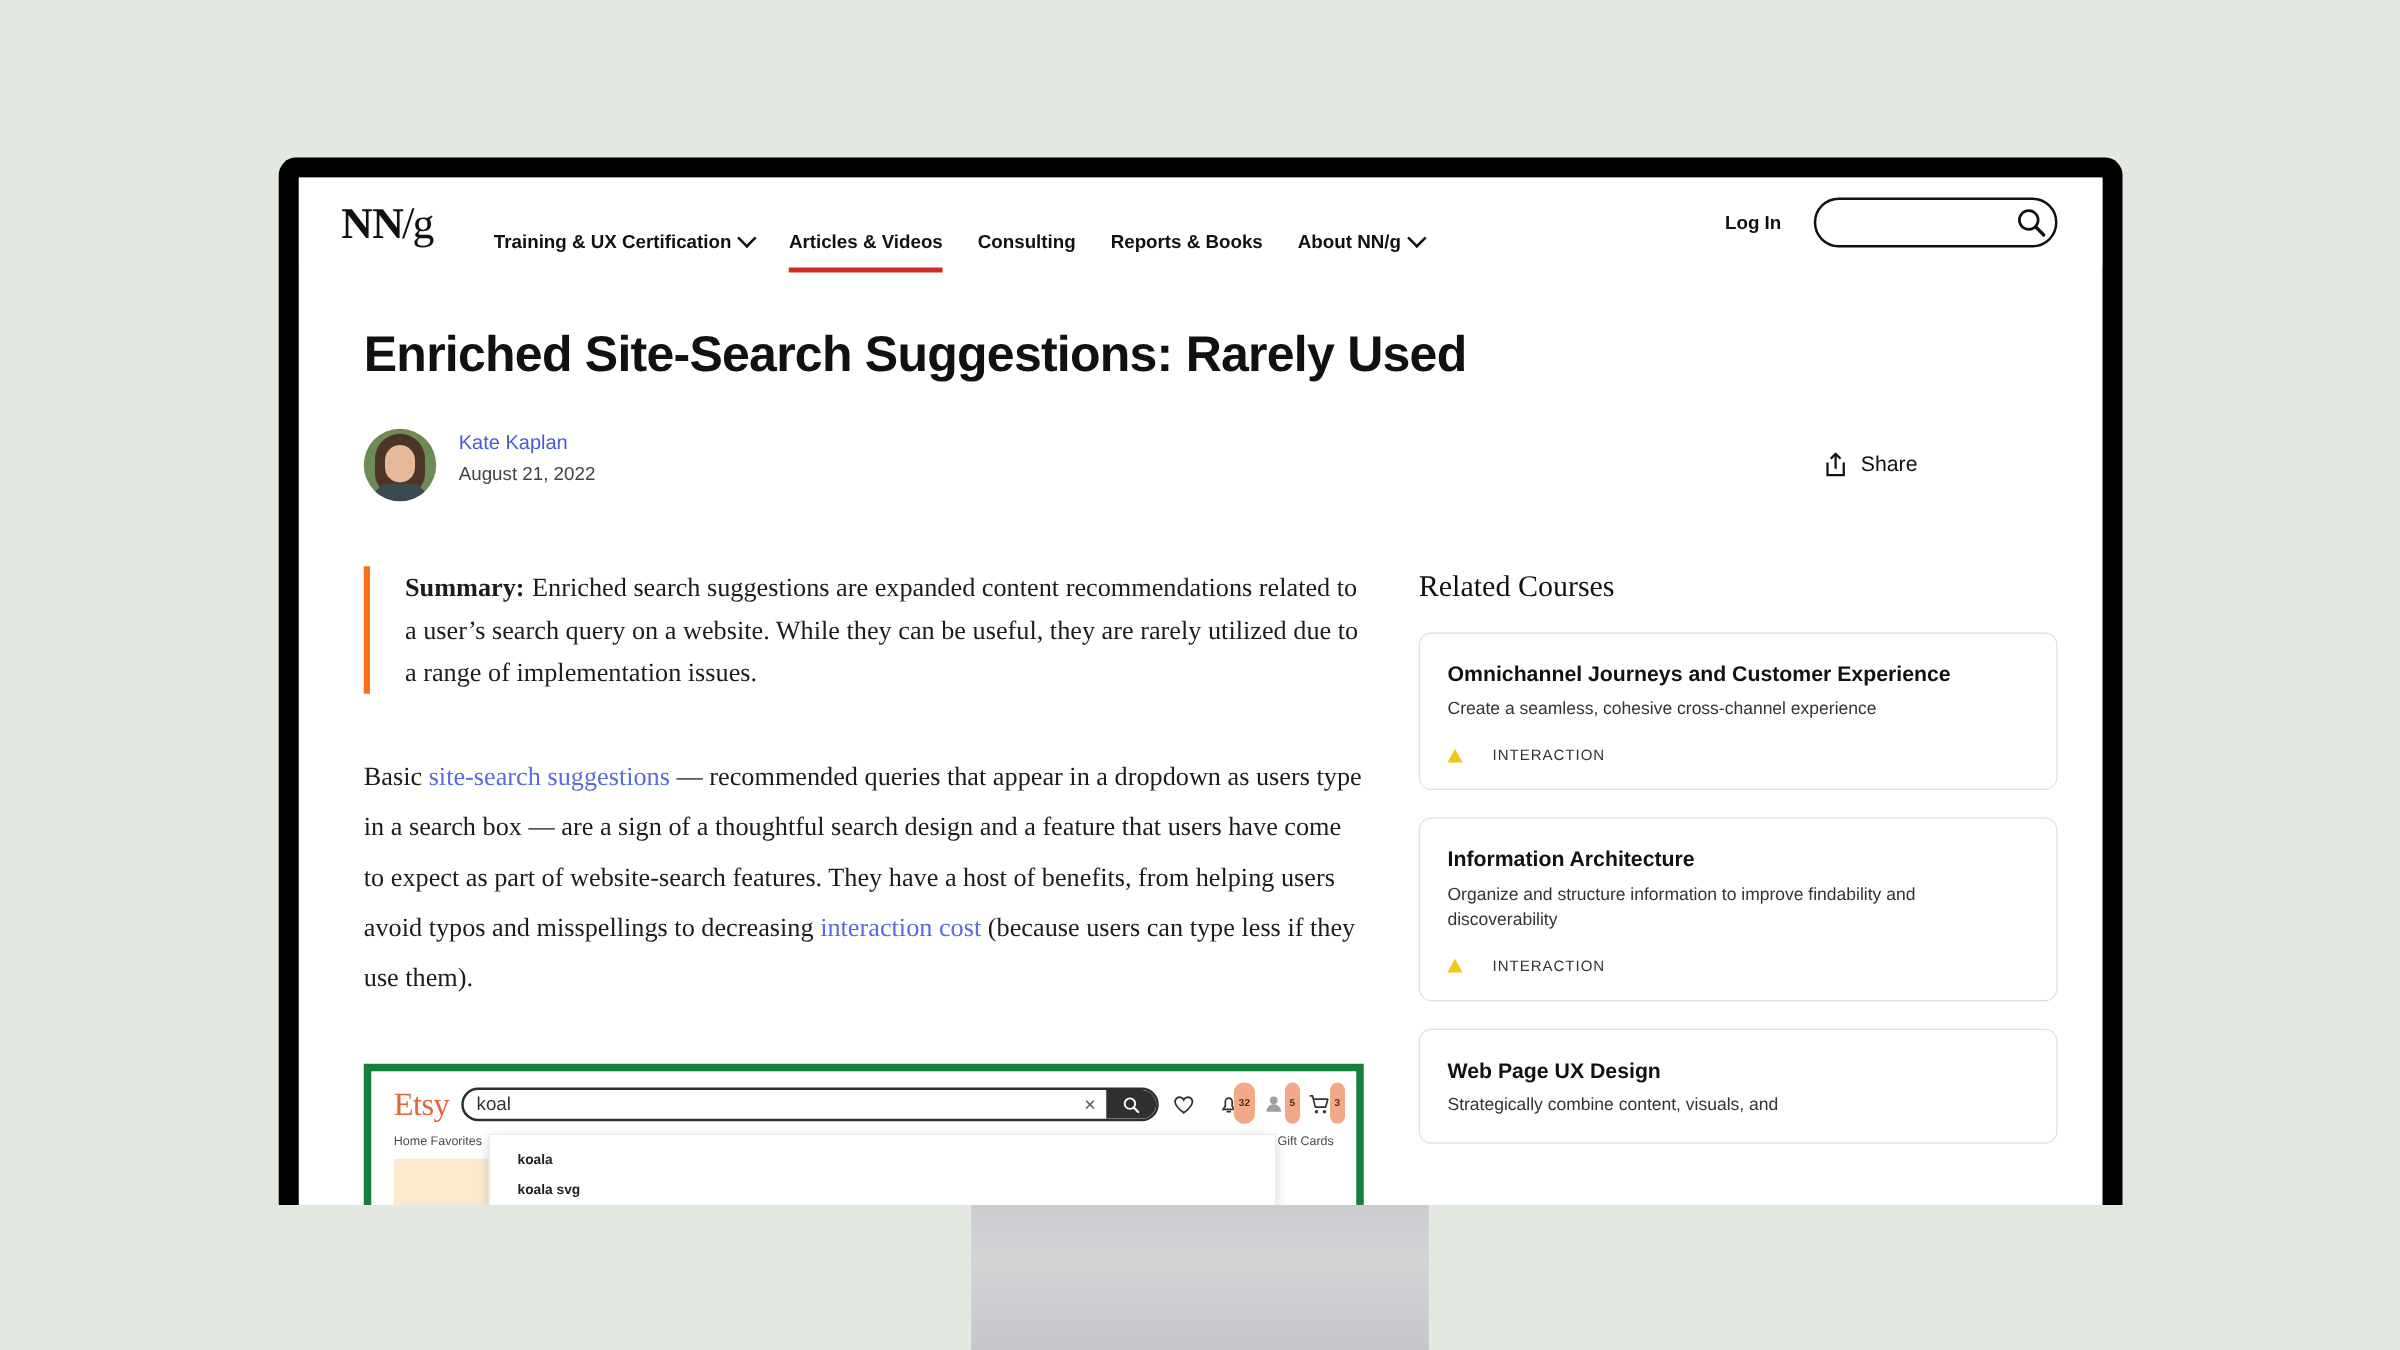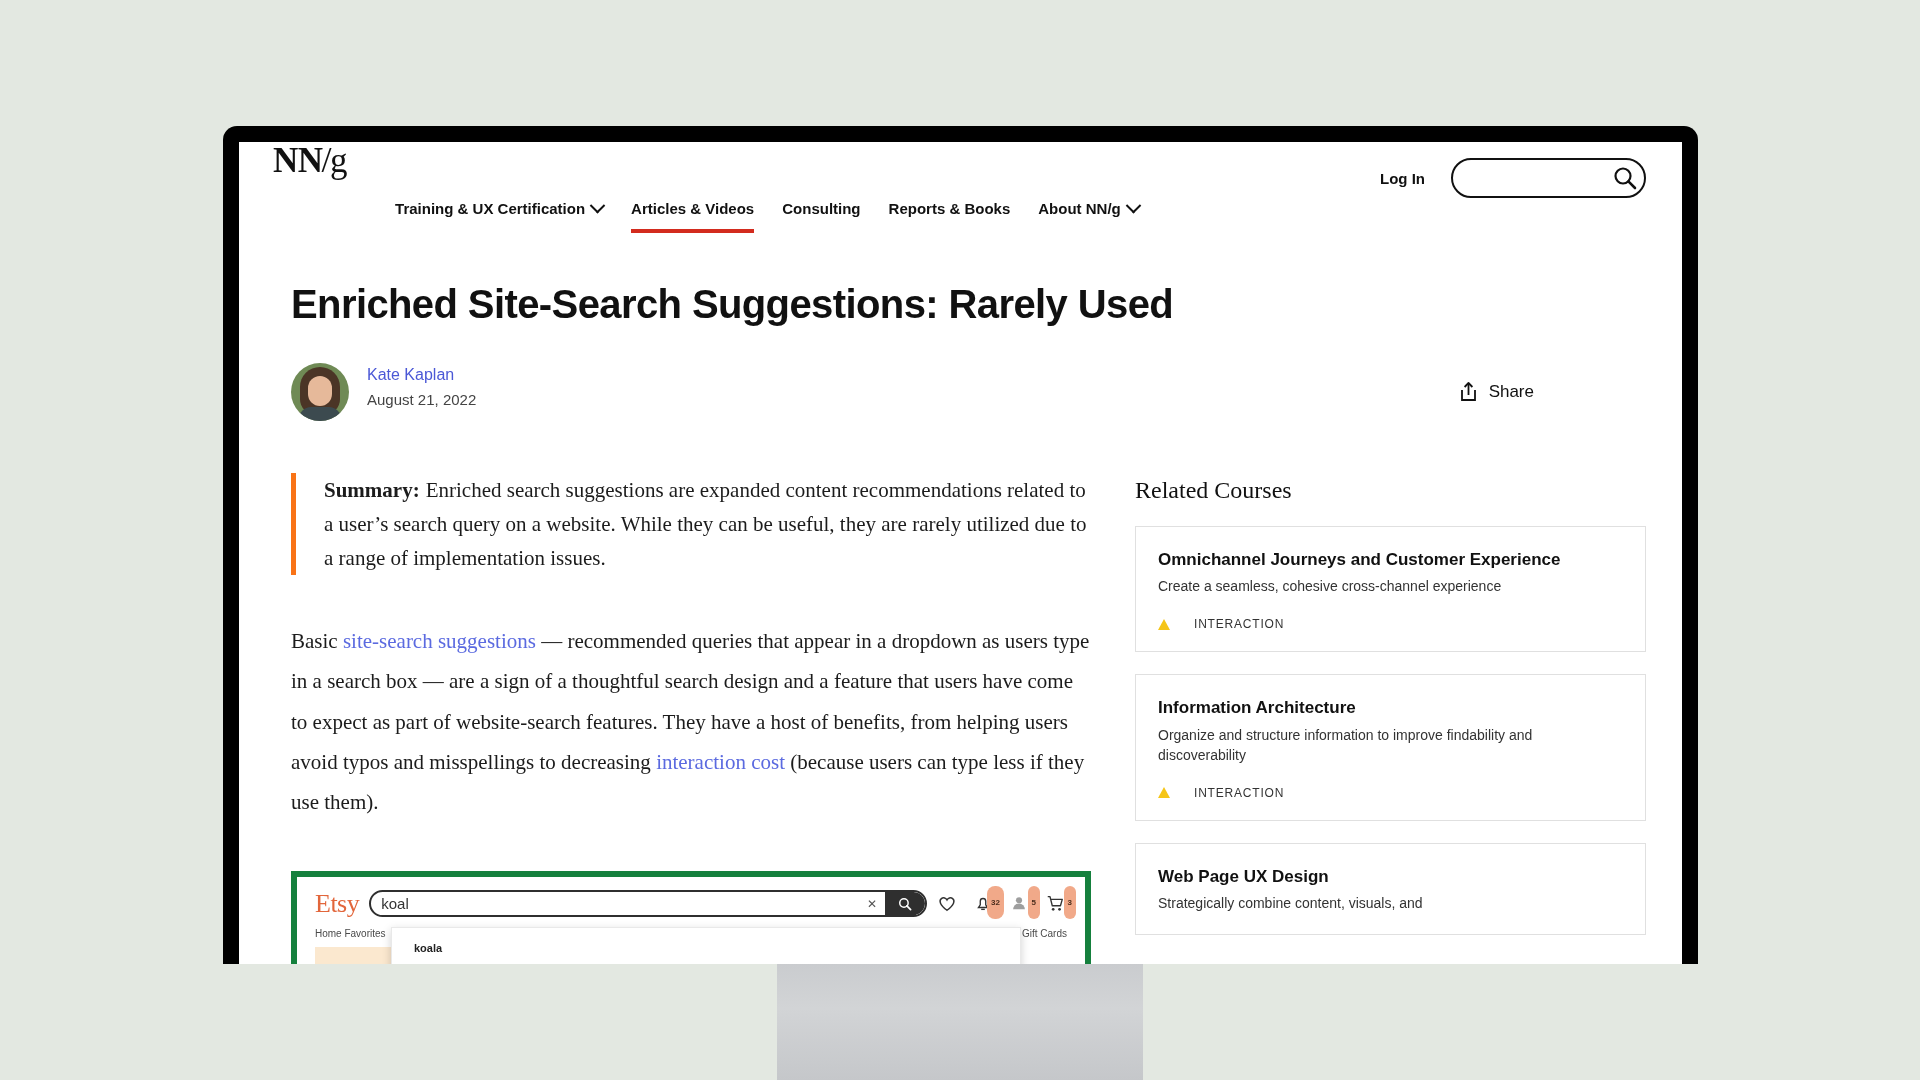--- a/index.html
+++ b/index.html
@@ -30,20 +30,21 @@
     width: 100%; height: 100%;
     background: #ffffff;
     overflow: hidden;
     position: relative;
   }
 
   
   .site-header {
     height: 72px;
     display: flex;
+    align-items: center;
     padding: 0 36px 0 34px;
     position: relative;
     background:#fff;
   }
   .logo {
     font-family: "Liberation Serif", serif;
     font-weight: 700;
     font-size: 35px;
     letter-spacing: -0.5px;
     color: #111;
@@ -94,21 +95,21 @@
   .mag {
     width: 30px; height: 30px; flex: 0 0 30px;
     display: flex; align-items: center; justify-content: center;
   }
 
   
   .article-wrap { padding: 0 36px 0 34px; }
   .article-title {
     font-size: 40px; font-weight: 700; color: #111;
     letter-spacing: -0.6px;
-    margin: 68px 0 0 18px;
+    margin: 48px 0 0 18px;
   }
 
   .byline-row {
     display: flex; 
     margin: 36px 0 0 18px;
   }
   .avatar {
     width: 58px; height: 58px; border-radius: 50%;
     flex: 0 0 58px; overflow: hidden;
     background: #6f8a55;
@@ -217,21 +218,21 @@
     padding: 6px 0 6px 22px; cursor: pointer;
   }
 
   
   .side-title {
     font-family: "Liberation Serif", serif;
     font-size: 24px; color: #111; font-weight: 400;
   }
   .course-card {
     border: 1px solid #e0e0e0;
-    border-radius: 0;
+    border-radius: 10px;
     padding: 22px 22px 20px 22px;
     margin-top: 22px;
     background: #fff;
     cursor: pointer;
   }
   .course-name {
     font-size: 17px; font-weight: 700; color: #111;
     line-height: 1.32;
   }
   .course-desc {

